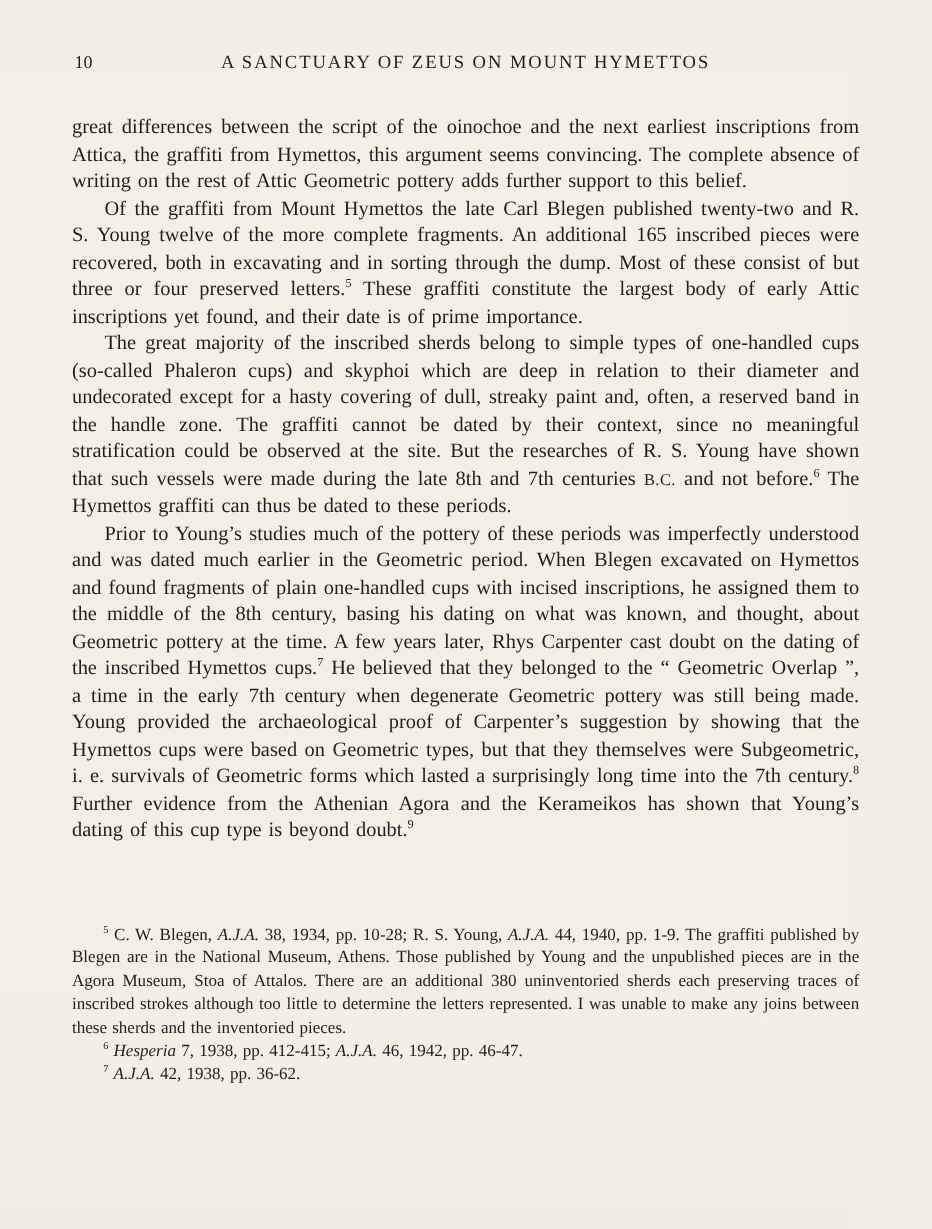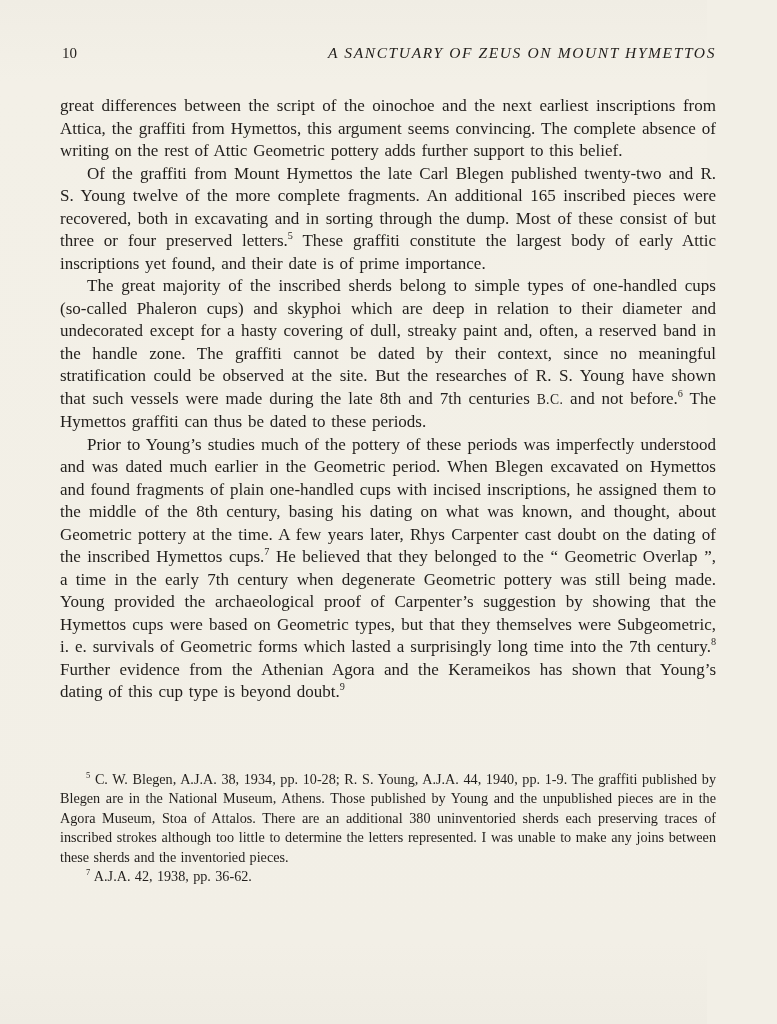--- a/index.html
+++ b/index.html
@@ -28,25 +28,24 @@
     height: 22px;
   }
   .page-number {
     position: absolute;
     left: 2px;
     top: 1px;
     font-size: 15px;
   }
   .header-title {
     display: block;
-    text-align: right;
+    text-align: center;
     font-size: 15.5px;
     letter-spacing: 1.6px;
     white-space: nowrap;
-    font-style: italic;
   }
   .body-text {
     position: absolute;
     top: 95px;
     left: 60px;
     width: 656px;
   }
   .para {
     margin: 0;
     font-size: 17px;
@@ -56,20 +55,21 @@
   }
   .para.indent {
     text-indent: 27px;
   }
   sup {
     font-size: 0.6em;
     line-height: 0;
     vertical-align: super;
   }
   .it {
+    font-style: italic;
   }
   .sc {
     font-size: 0.8em;
     letter-spacing: 0.4px;
   }
   .footnotes {
     position: absolute;
     top: 770px;
     left: 60px;
     width: 656px;
@@ -92,15 +92,16 @@
     <span class="header-title">A SANCTUARY OF ZEUS ON MOUNT HYMETTOS</span>
   </div>
   <div class="body-text" id="body-text">
       <p class="para"><span>great differences between the script of the oinochoe and the next earliest inscriptions from Attica, the graffiti from Hymettos, this argument seems convincing. The complete absence of writing on the rest of Attic Geometric pottery adds further support to this belief.</span></p>
       <p class="para indent"><span>Of the graffiti from Mount Hymettos the late Carl Blegen published twenty-two and R. S. Young twelve of the more complete fragments. An additional 165 inscribed pieces were recovered, both in excavating and in sorting through the dump. Most of these consist of but three or four preserved letters.</span><sup>5</sup><span> These graffiti constitute the largest body of early Attic inscriptions yet found, and their date is of prime importance.</span></p>
       <p class="para indent"><span>The great majority of the inscribed sherds belong to simple types of one-handled cups (so-called Phaleron cups) and skyphoi which are deep in relation to their diameter and undecorated except for a hasty covering of dull, streaky paint and, often, a reserved band in the handle zone. The graffiti cannot be dated by their context, since no meaningful stratification could be observed at the site. But the researches of R. S. Young have shown that such vessels were made during the late 8th and 7th centuries </span><span class="sc">B.C.</span><span> and not before.</span><sup>6</sup><span> The Hymettos graffiti can thus be dated to these periods.</span></p>
       <p class="para indent"><span>Prior to Young’s studies much of the pottery of these periods was imperfectly understood and was dated much earlier in the Geometric period. When Blegen excavated on Hymettos and found fragments of plain one-handled cups with incised inscriptions, he assigned them to the middle of the 8th century, basing his dating on what was known, and thought, about Geometric pottery at the time. A few years later, Rhys Carpenter cast doubt on the dating of the inscribed Hymettos cups.</span><sup>7</sup><span> He believed that they belonged to the “ Geometric Overlap ”, a time in the early 7th century when degenerate Geometric pottery was still being made. Young provided the archaeological proof of Carpenter’s suggestion by showing that the Hymettos cups were based on Geometric types, but that they themselves were Subgeometric, i. e. survivals of Geometric forms which lasted a surprisingly long time into the 7th century.</span><sup>8</sup><span> Further evidence from the Athenian Agora and the Kerameikos has shown that Young’s dating of this cup type is beyond doubt.</span><sup>9</sup></p>
     </div>
   <div class="footnotes" id="footnotes">
       <p class="footnote"><sup>5</sup><span> C. W. Blegen, </span><span class="it">A.J.A.</span><span> 38, 1934, pp. 10-28; R. S. Young, </span><span class="it">A.J.A.</span><span> 44, 1940, pp. 1-9. The graffiti published by Blegen are in the National Museum, Athens. Those published by Young and the unpublished pieces are in the Agora Museum, Stoa of Attalos. There are an additional 380 uninventoried sherds each preserving traces of inscribed strokes although too little to determine the letters represented. I was unable to make any joins between these sherds and the inventoried pieces.</span></p>
+      <p class="footnote"><sup>6</sup><span> </span><span class="it">Hesperia</span><span> 7, 1938, pp. 412-415; </span><span class="it">A.J.A.</span><span> 46, 1942, pp. 46-47.</span></p>
       <p class="footnote"><sup>7</sup><span> </span><span class="it">A.J.A.</span><span> 42, 1938, pp. 36-62.</span></p>
     </div>
 </div>
 
 </body></html>

